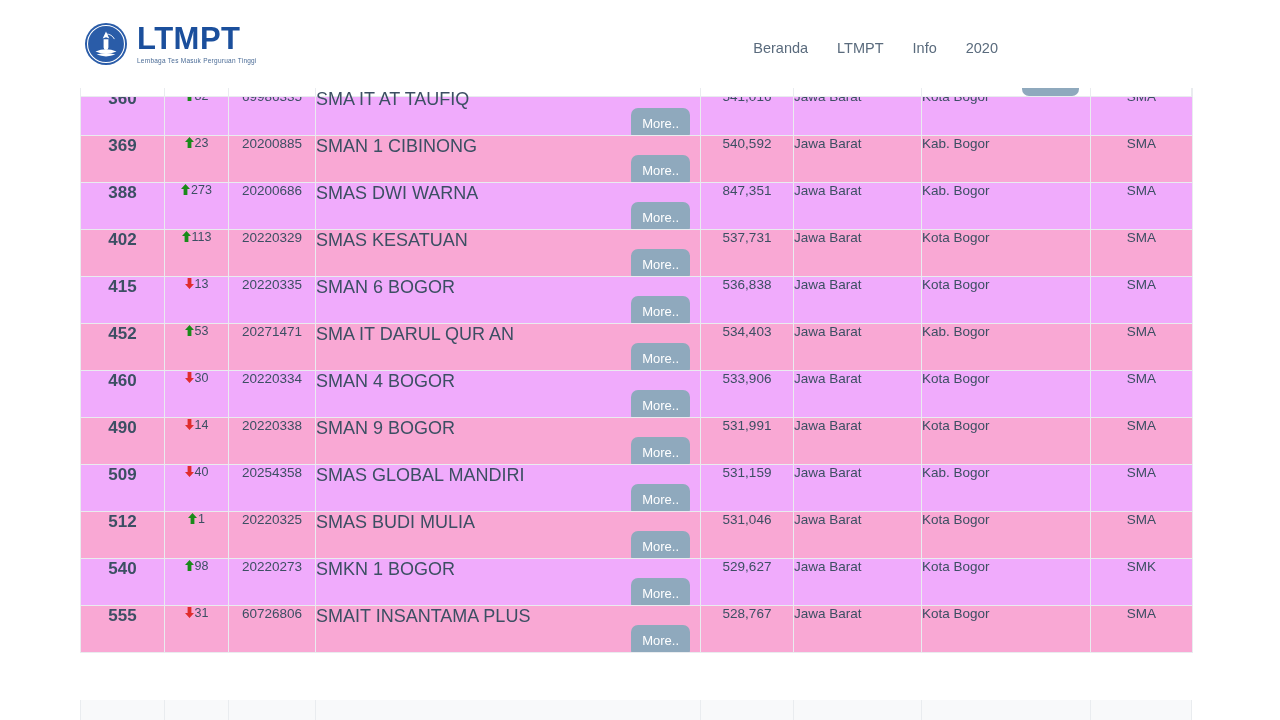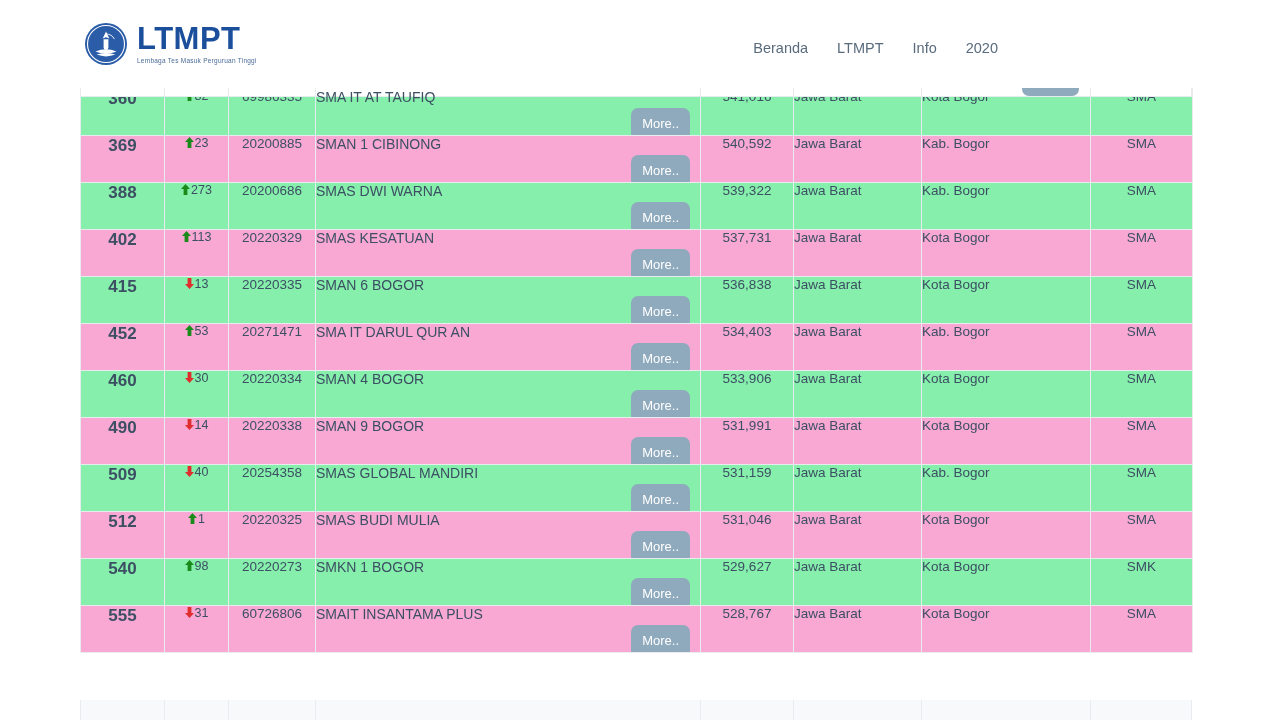--- a/index.html
+++ b/index.html
@@ -84,21 +84,21 @@
     height: 632px;
     overflow: hidden;
   }
   .rank-table {
     width: 1112px;
     margin-left: 80px;
     border-collapse: collapse;
     table-layout: fixed;
     font-size: 13.5px;
   }
-  .rank-table tr { background: #86efac; }
+  .rank-table tr { background: #f0abfc; }
   .rank-table tr.alt { background: #f9a8d4; }
   .rank-table td {
     border: 1px solid #e9ecef;
     border-left: 1px solid #e9ecef;
     border-right: 1px solid #e9ecef;
     padding: 0;
     height: 47px;
     vertical-align: top;
     color: #3c4f63;
     white-space: nowrap;
@@ -134,21 +134,21 @@
     height: 11px;
     vertical-align: -1px;
     margin-right: 1px;
   }
   .delta-num { color: #3c4f63; font-size: 12.5px; }
   .npsn-val { text-align: center; padding-top: 15px; font-size: 13.5px; }
   .school-cell {
     position: relative;
     padding: 15px 0 0 12px;
   }
-  .school-name { font-size: 14px; color: #3c4f63; }
+  .school-name { font-size: 18px; color: #3c4f63; }
   .more-btn {
     position: absolute;
     right: 10px;
     top: 19px;
     display: inline-block;
     background: #8fa9bd;
     color: #ffffff;
     font-size: 13px;
     line-height: 1;
     padding: 9px 11px 10px 11px;
@@ -285,21 +285,21 @@
           <td class="city-val">Kab. Bogor</td>
           <td class="type-val">SMA</td>
         </tr>
         <tr>
           <td class="rank-val">388</td>
           <td class="delta-cell"><span class="arrow"><svg width="9" height="11" viewBox="0 0 9 11">
                 <polygon points="4.5,0 9,5 6.4,5 6.4,11 2.6,11 2.6,5 0,5" fill="#1a8a1a"></polygon>
               </svg></span><span class="delta-num">273</span></td>
           <td class="npsn-val">20200686</td>
           <td class="school-cell"><span class="school-name">SMAS DWI WARNA</span><button class="more-btn">More..</button></td>
-          <td class="score-val">539,322</td>
+          <td class="score-val">847,351</td>
           <td class="prov-val">Jawa Barat</td>
           <td class="city-val">Kab. Bogor</td>
           <td class="type-val">SMA</td>
         </tr>
         <tr class="alt">
           <td class="rank-val">402</td>
           <td class="delta-cell"><span class="arrow"><svg width="9" height="11" viewBox="0 0 9 11">
                 <polygon points="4.5,0 9,5 6.4,5 6.4,11 2.6,11 2.6,5 0,5" fill="#1a8a1a"></polygon>
               </svg></span><span class="delta-num">113</span></td>
           <td class="npsn-val">20220329</td>

